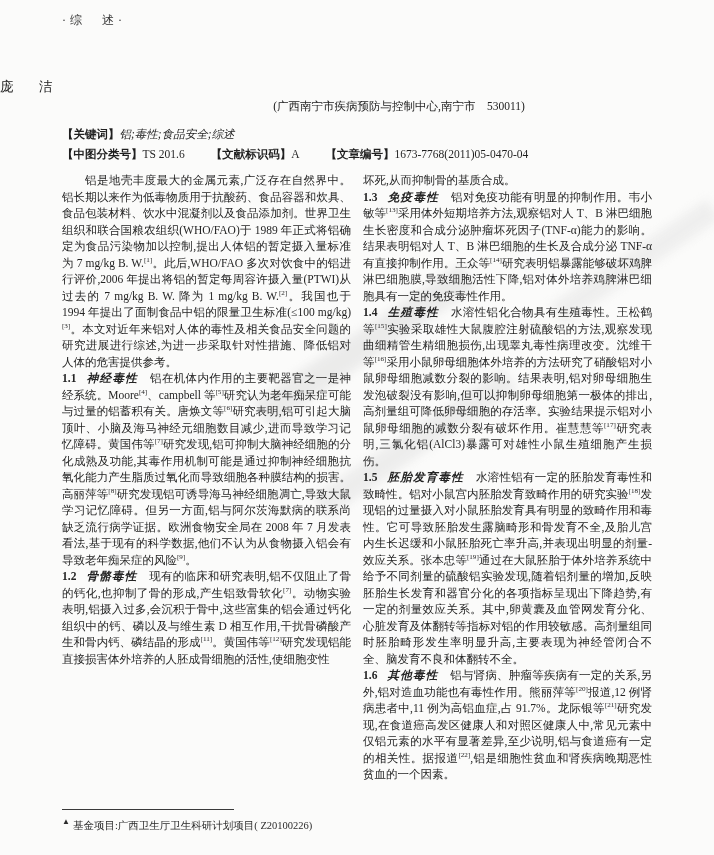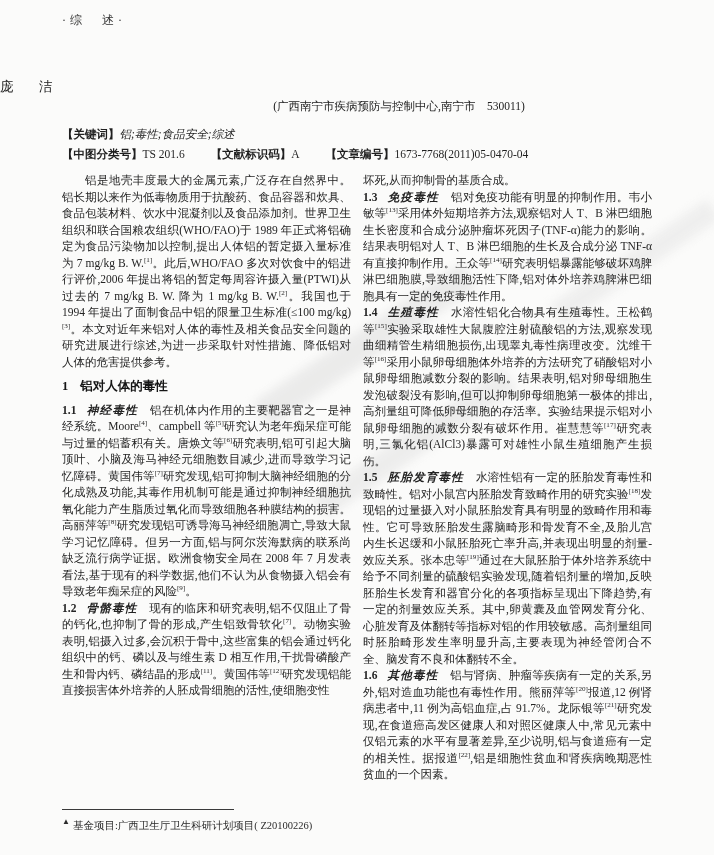--- a/index.html
+++ b/index.html
@@ -91,21 +91,20 @@
     </div>
     <div>
       <span class="lbl">【中图分类号】</span><span class="val">TS 201.6</span><span class="gap"></span><span class="lbl">【文献标识码】</span><span class="val">A</span><span class="gap"></span><span class="lbl">【文章编号】</span><span class="val">1673-7768(2011)05-0470-04</span>
     </div>
   </div>
 
   <div class="cols">
 
     <div class="col">
       <p class="indent">铝是地壳丰度最大的金属元素,广泛存在自然界中。铝长期以来作为低毒物质用于抗酸药、食品容器和炊具、食品包装材料、饮水中混凝剂以及食品添加剂。世界卫生组织和联合国粮农组织(WHO/FAO)于 1989 年正式将铝确定为食品污染物加以控制,提出人体铝的暂定摄入量标准为 7 mg/kg B. W.<sup class="ref">[1]</sup>。此后,WHO/FAO 多次对饮食中的铝进行评价,2006 年提出将铝的暂定每周容许摄入量(PTWI)从过去的 7 mg/kg B. W. 降为 1 mg/kg B. W.<sup class="ref">[2]</sup>。我国也于 1994 年提出了面制食品中铝的限量卫生标准(≤100 mg/kg)<sup class="ref">[3]</sup>。本文对近年来铝对人体的毒性及相关食品安全问题的研究进展进行综述,为进一步采取针对性措施、降低铝对人体的危害提供参考。</p>
-      <p class="h1"><span class="hnum">1</span><span>铝对人体的毒性</span></p>
       <p class="subsec"><span class="snum">1.1</span><span class="stitle">神经毒性</span><span>铝在机体内作用的主要靶器官之一是神经系统。Moore<sup class="ref">[4]</sup>、campbell 等<sup class="ref">[5]</sup>研究认为老年痴呆症可能与过量的铝蓄积有关。唐焕文等<sup class="ref">[6]</sup>研究表明,铝可引起大脑顶叶、小脑及海马神经元细胞数目减少,进而导致学习记忆障碍。黄国伟等<sup class="ref">[7]</sup>研究发现,铝可抑制大脑神经细胞的分化成熟及功能,其毒作用机制可能是通过抑制神经细胞抗氧化能力产生脂质过氧化而导致细胞各种膜结构的损害。高丽萍等<sup class="ref">[8]</sup>研究发现铝可诱导海马神经细胞凋亡,导致大鼠学习记忆障碍。但另一方面,铝与阿尔茨海默病的联系尚缺乏流行病学证据。欧洲食物安全局在 2008 年 7 月发表看法,基于现有的科学数据,他们不认为从食物摄入铝会有导致老年痴呆症的风险<sup class="ref">[9]</sup>。</span></p>
       <p class="subsec"><span class="snum">1.2</span><span class="stitle">骨骼毒性</span><span>现有的临床和研究表明,铝不仅阻止了骨的钙化,也抑制了骨的形成,产生铝致骨软化<sup class="ref">[7]</sup>。动物实验表明,铝摄入过多,会沉积于骨中,这些富集的铝会通过钙化组织中的钙、磷以及与维生素 D 相互作用,干扰骨磷酸产生和骨内钙、磷结晶的形成<sup class="ref">[11]</sup>。黄国伟等<sup class="ref">[12]</sup>研究发现铝能直接损害体外培养的人胚成骨细胞的活性,使细胞变性</span></p>
       <div class="footnote-block">
         <div class="footnote-rule"></div>
         <div class="footnote"><span class="fmark">▲</span><span>基金项目:广西卫生厅卫生科研计划项目( Z20100226)</span></div>
       </div>
     </div>
 
     <div class="col">
       <p>坏死,从而抑制骨的基质合成。</p>

